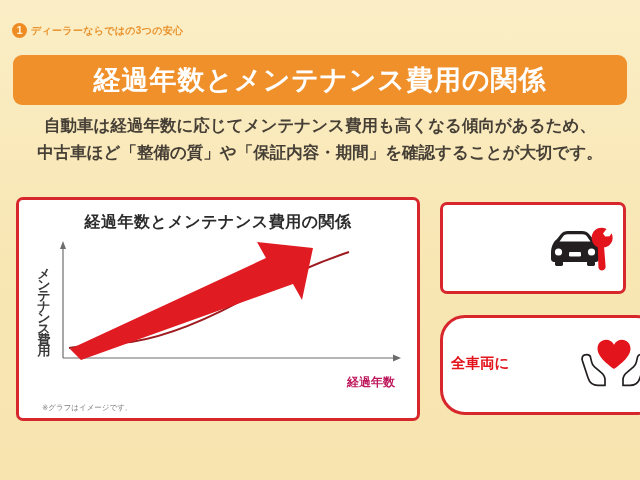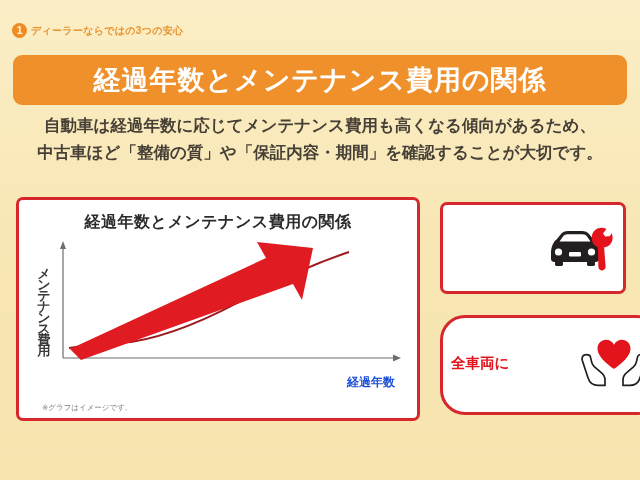--- a/index.html
+++ b/index.html
@@ -143,21 +143,21 @@
     line-height: 11px;
     text-align: center;
     letter-spacing: 0;
     word-break: break-all;
     margin-top: 20px;
   }
   .x-axis-label {
     position: absolute;
     right: 22px;
     bottom: 27px;
-    color: #1d4ed8;
+    color: #be185d;
     font-size: 12px;
     font-weight: bold;
     white-space: nowrap;
     margin-top: 11px;
   }
   .chart-note {
     position: absolute;
     left: 23px;
     bottom: 5px;
     color: #7d7d7d;

